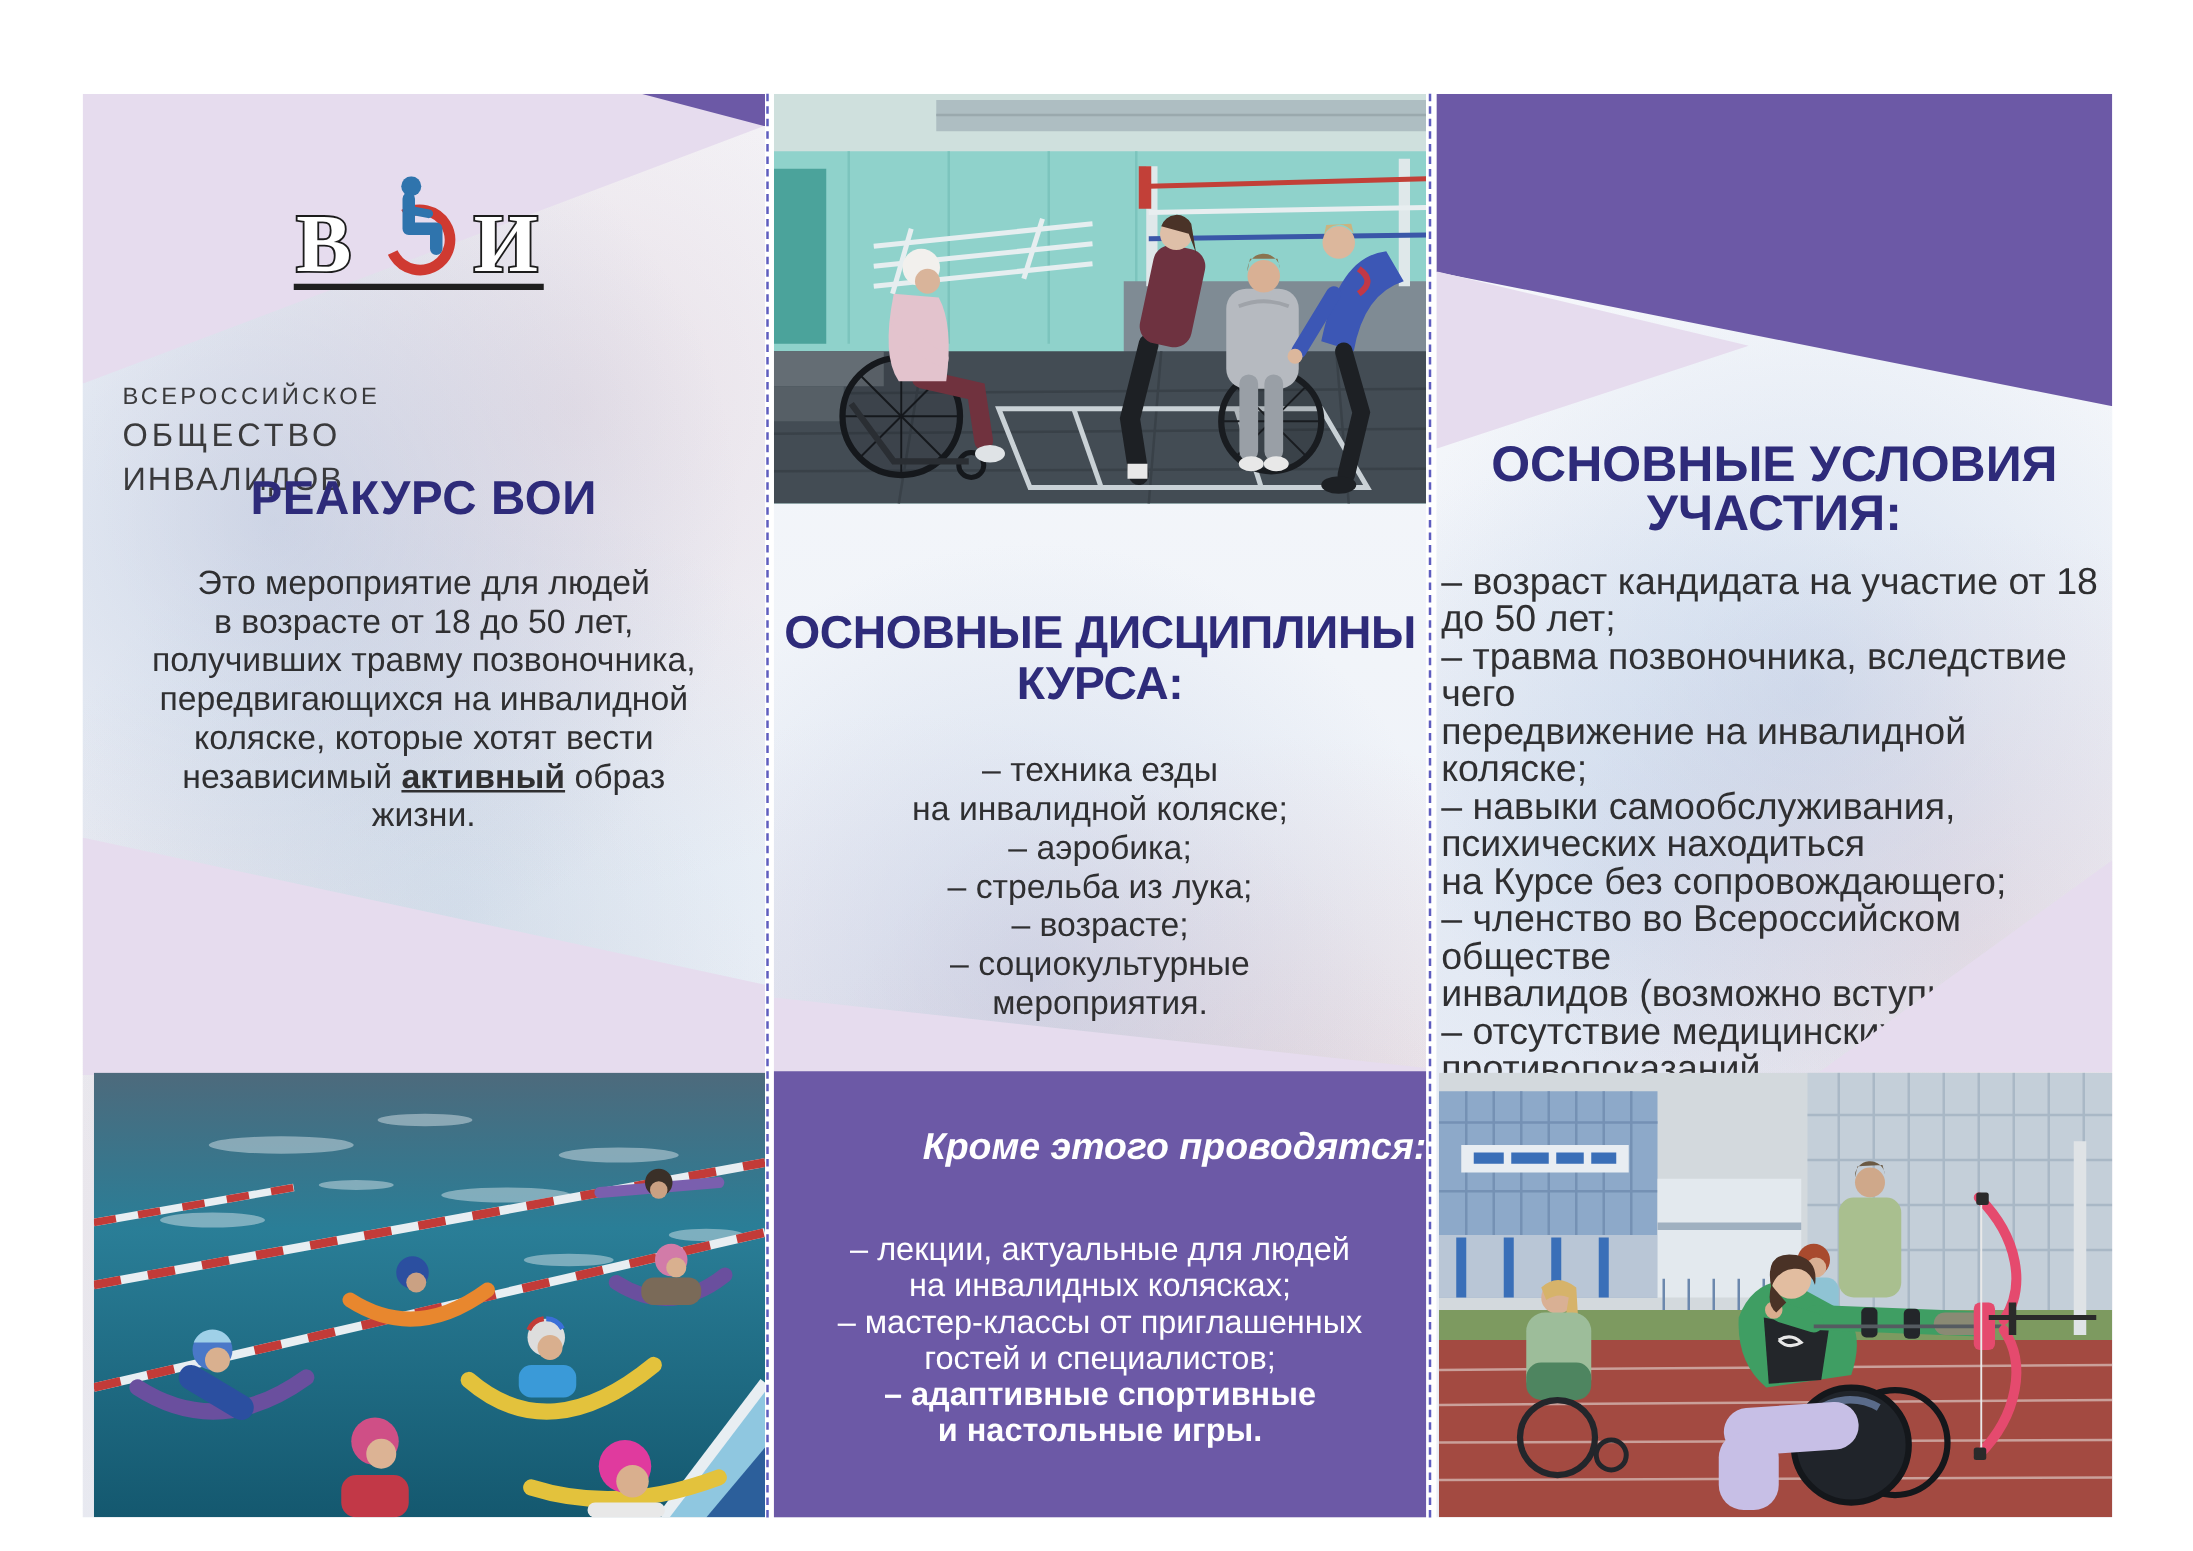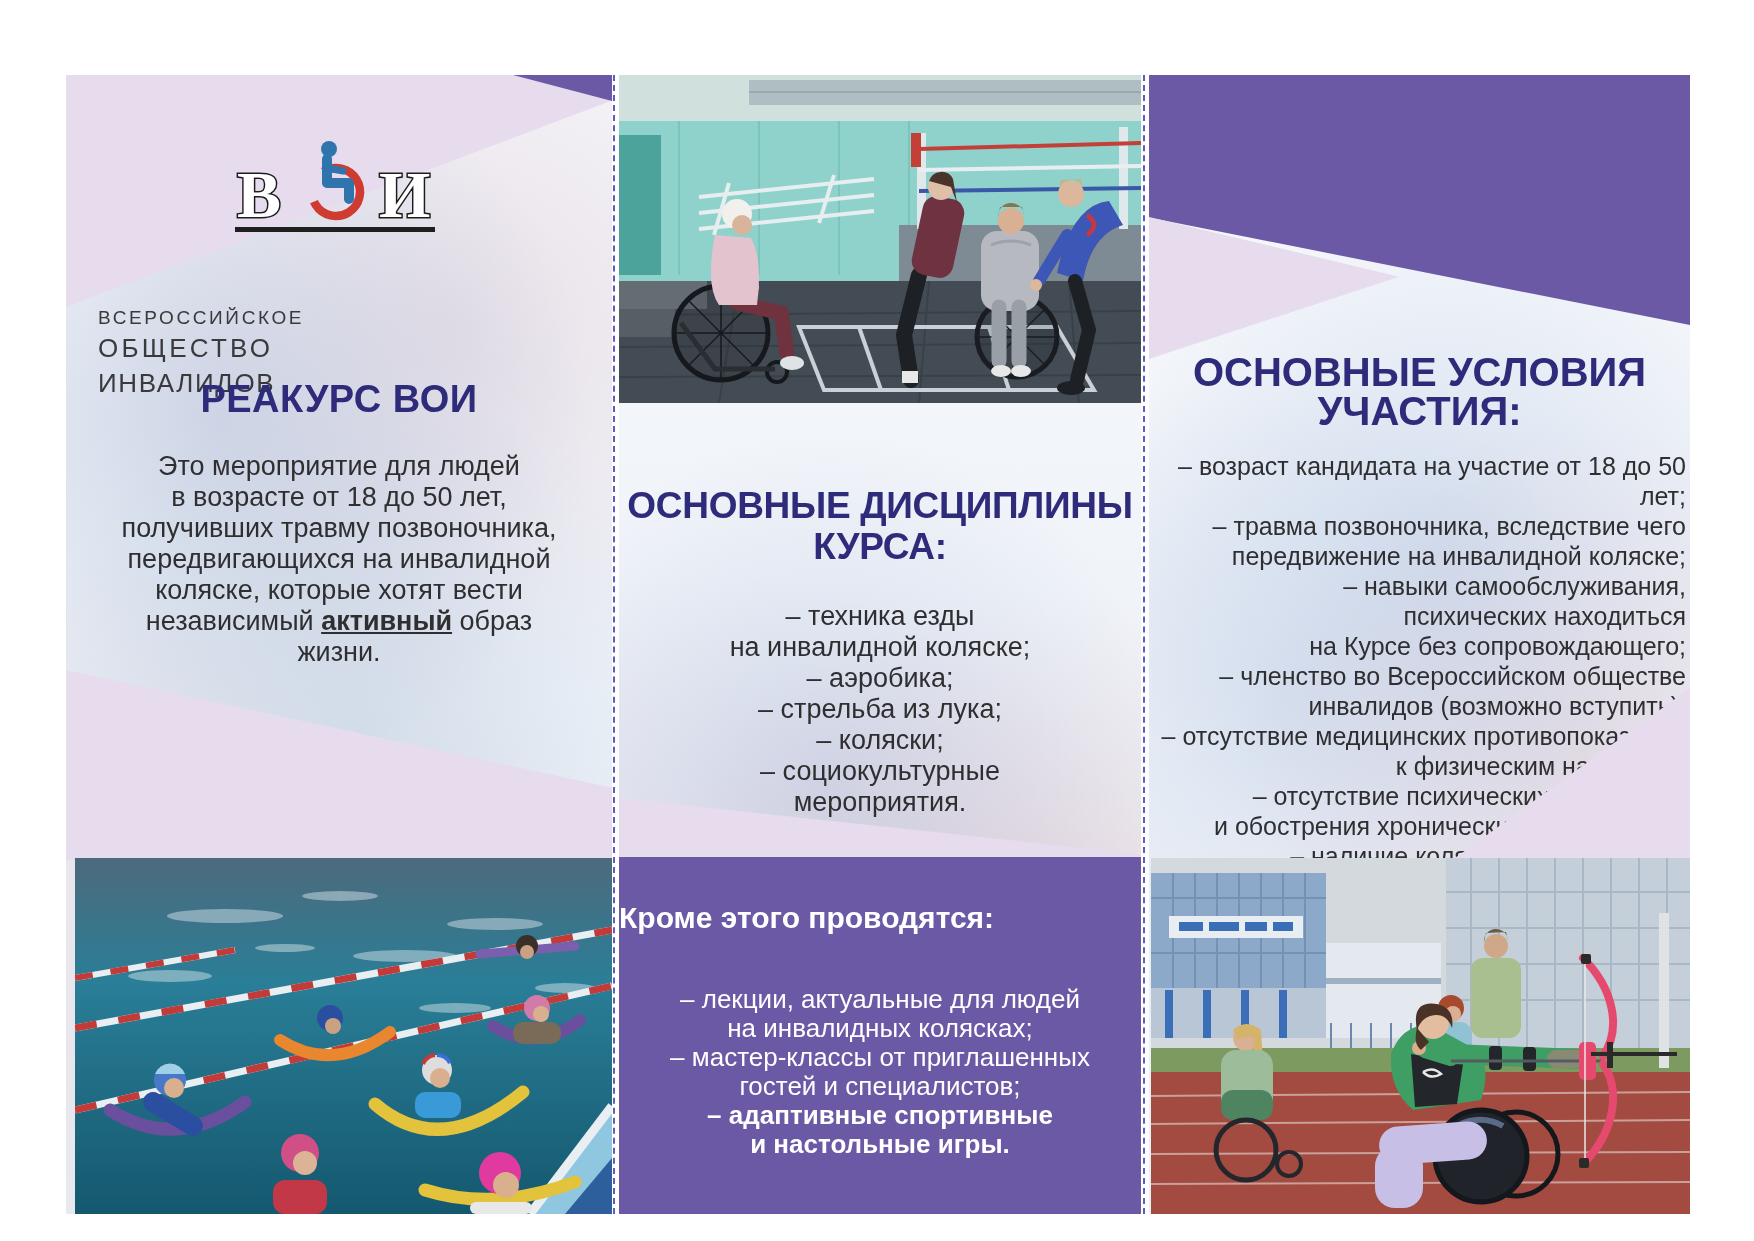--- a/index.html
+++ b/index.html
@@ -42,25 +42,25 @@
     color:var(--navy);font-weight:bold;font-size:38px;letter-spacing:.5px;}
   .intro{position:absolute;top:376px;left:20px;right:20px;text-align:center;
     color:var(--text);font-size:27px;line-height:31px;white-space:pre-line;}
   .mid-heading{position:absolute;top:410px;left:0;right:0;text-align:center;color:var(--navy);
     font-weight:bold;font-size:37px;line-height:41px;letter-spacing:-.3px;white-space:pre-line;}
   .mid-list{position:absolute;top:526px;left:10px;right:10px;text-align:center;color:var(--text);
     font-size:27px;line-height:31px;}
   .list-item{white-space:pre-line;}
   .right-heading{position:absolute;top:278px;left:0;right:0;text-align:center;color:var(--navy);
     font-weight:bold;font-size:40px;line-height:39px;white-space:pre-line;}
-  .right-list{position:absolute;top:376px;left:4px;right:4px;text-align:right;color:var(--text);
-    font-size:25px;line-height:30px;}
+  .right-list{position:absolute;top:376px;left:4px;right:4px;text-align:left;color:var(--text);
+    font-size:30px;line-height:30px;}
   .extra-box{position:absolute;left:0;top:782px;width:100%;height:357px;background:var(--accent);}
-  .box-heading{position:absolute;top:44px;left:0;right:0;text-align:left;color:var(--boxtext);
-    font-weight:bold;font-size:30px;}
+  .box-heading{position:absolute;top:44px;left:0;right:0;text-align:right;color:var(--boxtext);
+    font-weight:bold;font-size:30px;font-style:italic;}
   .box-list{position:absolute;top:128px;left:6px;right:6px;text-align:center;color:var(--boxtext);
     font-size:26px;line-height:29px;}
   .box-list .list-item:last-child{font-weight:bold;}
   .photo{position:absolute;overflow:hidden;}
   .photo svg{display:block;}
   .bold-word{font-weight:bold;text-decoration:underline;}
 </style>
 </head>
 <body>
 
@@ -266,21 +266,21 @@
       </svg>
     </div>
 
     <div class="mid-heading">ОСНОВНЫЕ ДИСЦИПЛИНЫ
 КУРСА:</div>
     <div class="mid-list">
       <div class="list-item">– техника езды
 на инвалидной коляске;</div>
       <div class="list-item">– аэробика;</div>
       <div class="list-item">– стрельба из лука;</div>
-      <div class="list-item">– коляски;</div>
+      <div class="list-item">– возрасте;</div>
       <div class="list-item">– социокультурные
 мероприятия.</div>
     </div>
 
     <div class="shape lav" style="left:0;top:723px;width:100%;height:60px;
          clip-path:polygon(0 0,100% 94%,100% 100%,0 100%);"></div>
 
     <div class="extra-box">
       <div class="box-heading">Кроме этого проводятся:</div>
       <div class="box-list">

